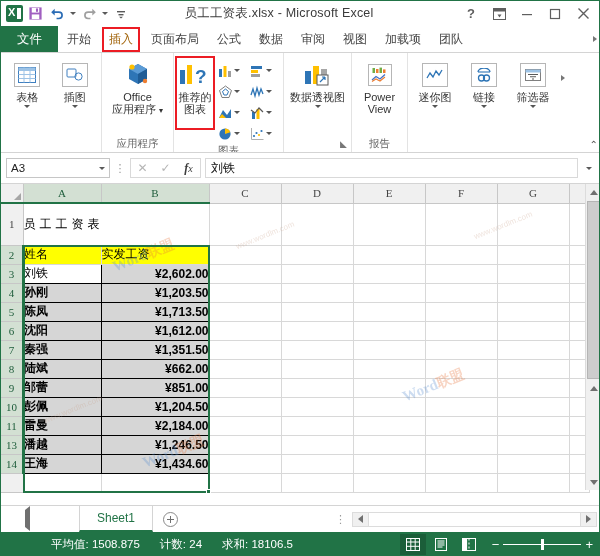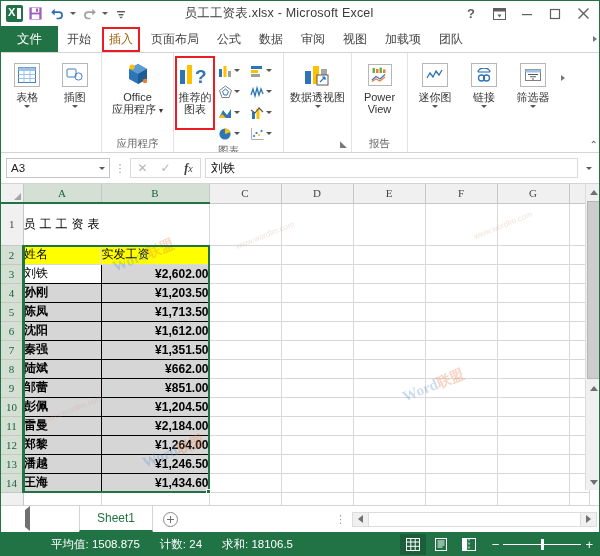--- a/index.html
+++ b/index.html
@@ -739,31 +739,20 @@
         <td class="cell bordered c-sel">雷曼</td>
         <td class="cell bordered c-sel num">¥2,184.00</td>
         <td class="cell"></td>
         <td class="cell"></td>
         <td class="cell"></td>
         <td class="cell"></td>
         <td class="cell"></td>
         <td class="cell"></td>
       </tr>
 
-      <tr style="height:19px;">
-        <td class="rowhead sel">12</td>
-        <td class="cell bordered c-sel">郑黎</td>
-        <td class="cell bordered c-sel num">¥1,264.00</td>
-        <td class="cell"></td>
-        <td class="cell"></td>
-        <td class="cell"></td>
-        <td class="cell"></td>
-        <td class="cell"></td>
-        <td class="cell"></td>
-      </tr>
 
       <tr style="height:19px;">
         <td class="rowhead sel">13</td>
         <td class="cell bordered c-sel">潘越</td>
         <td class="cell bordered c-sel num">¥1,246.50</td>
         <td class="cell"></td>
         <td class="cell"></td>
         <td class="cell"></td>
         <td class="cell"></td>
         <td class="cell"></td>

